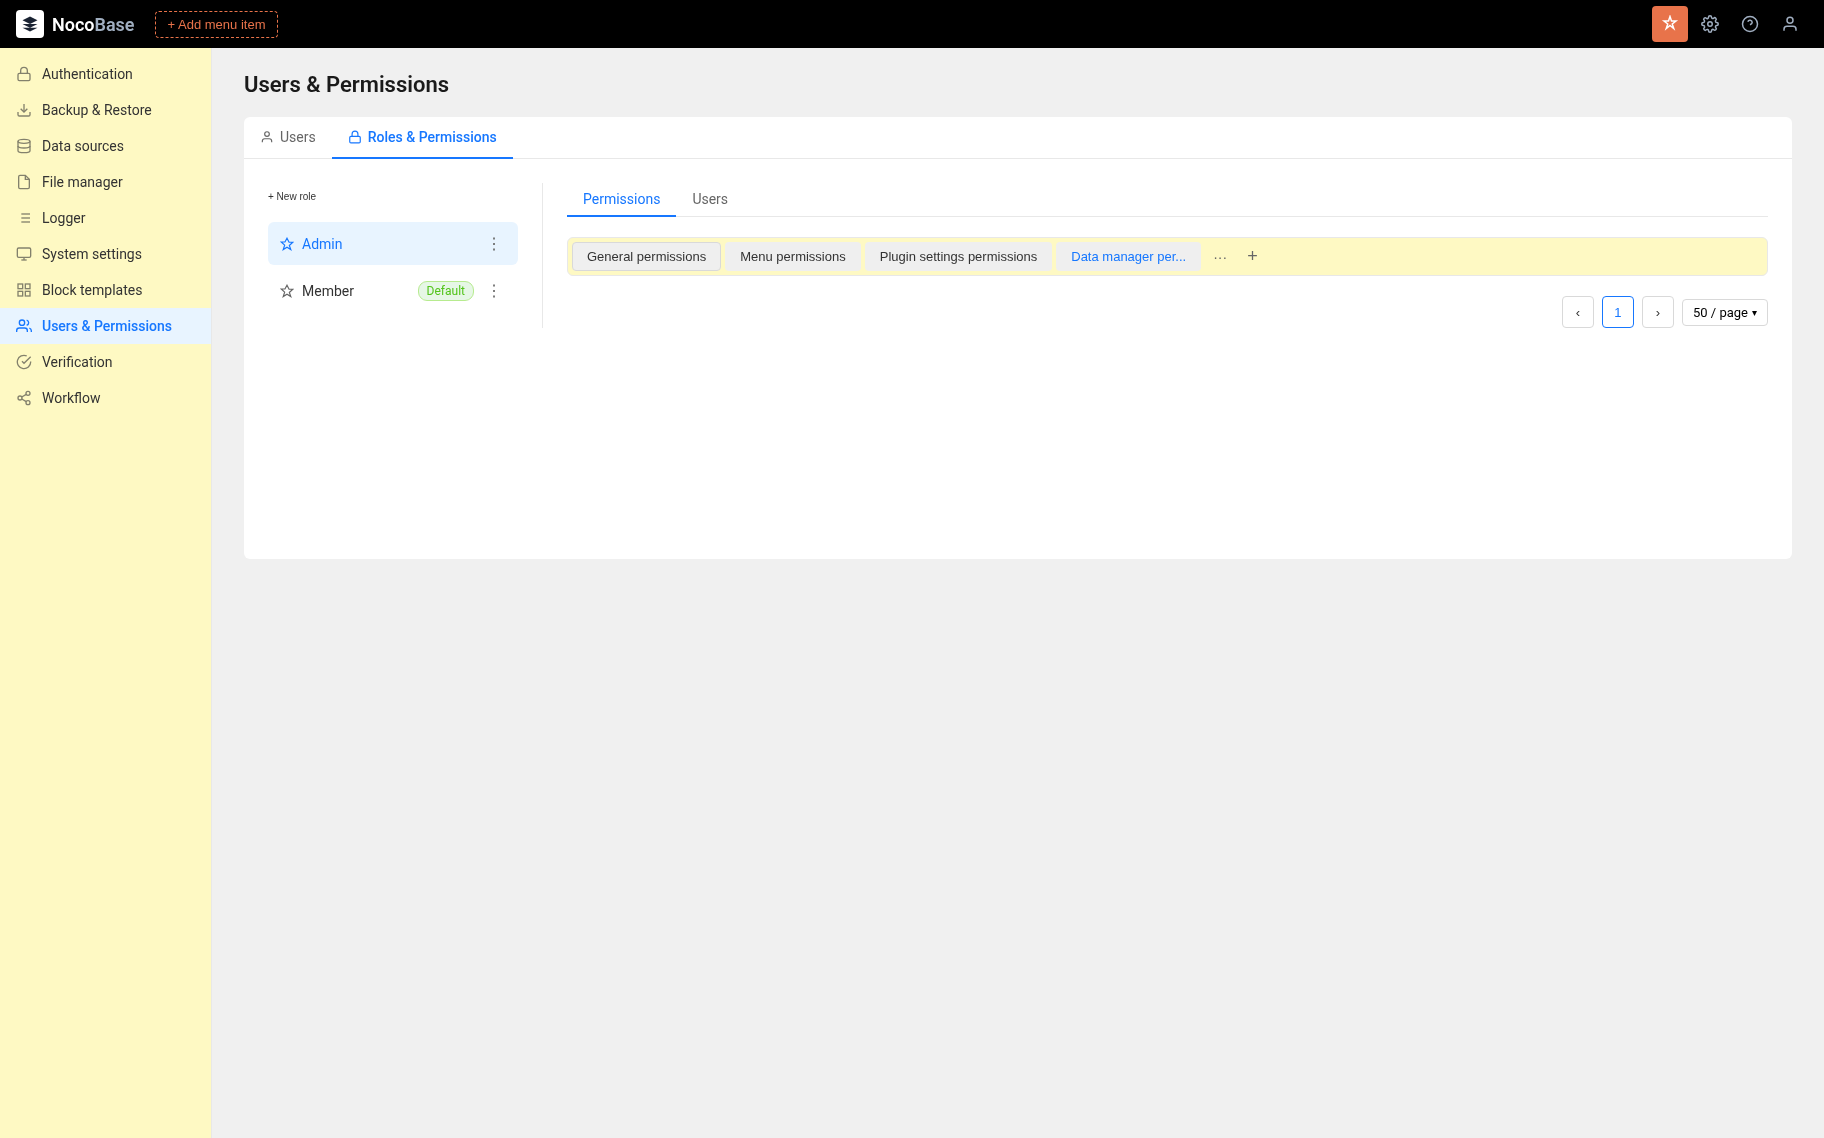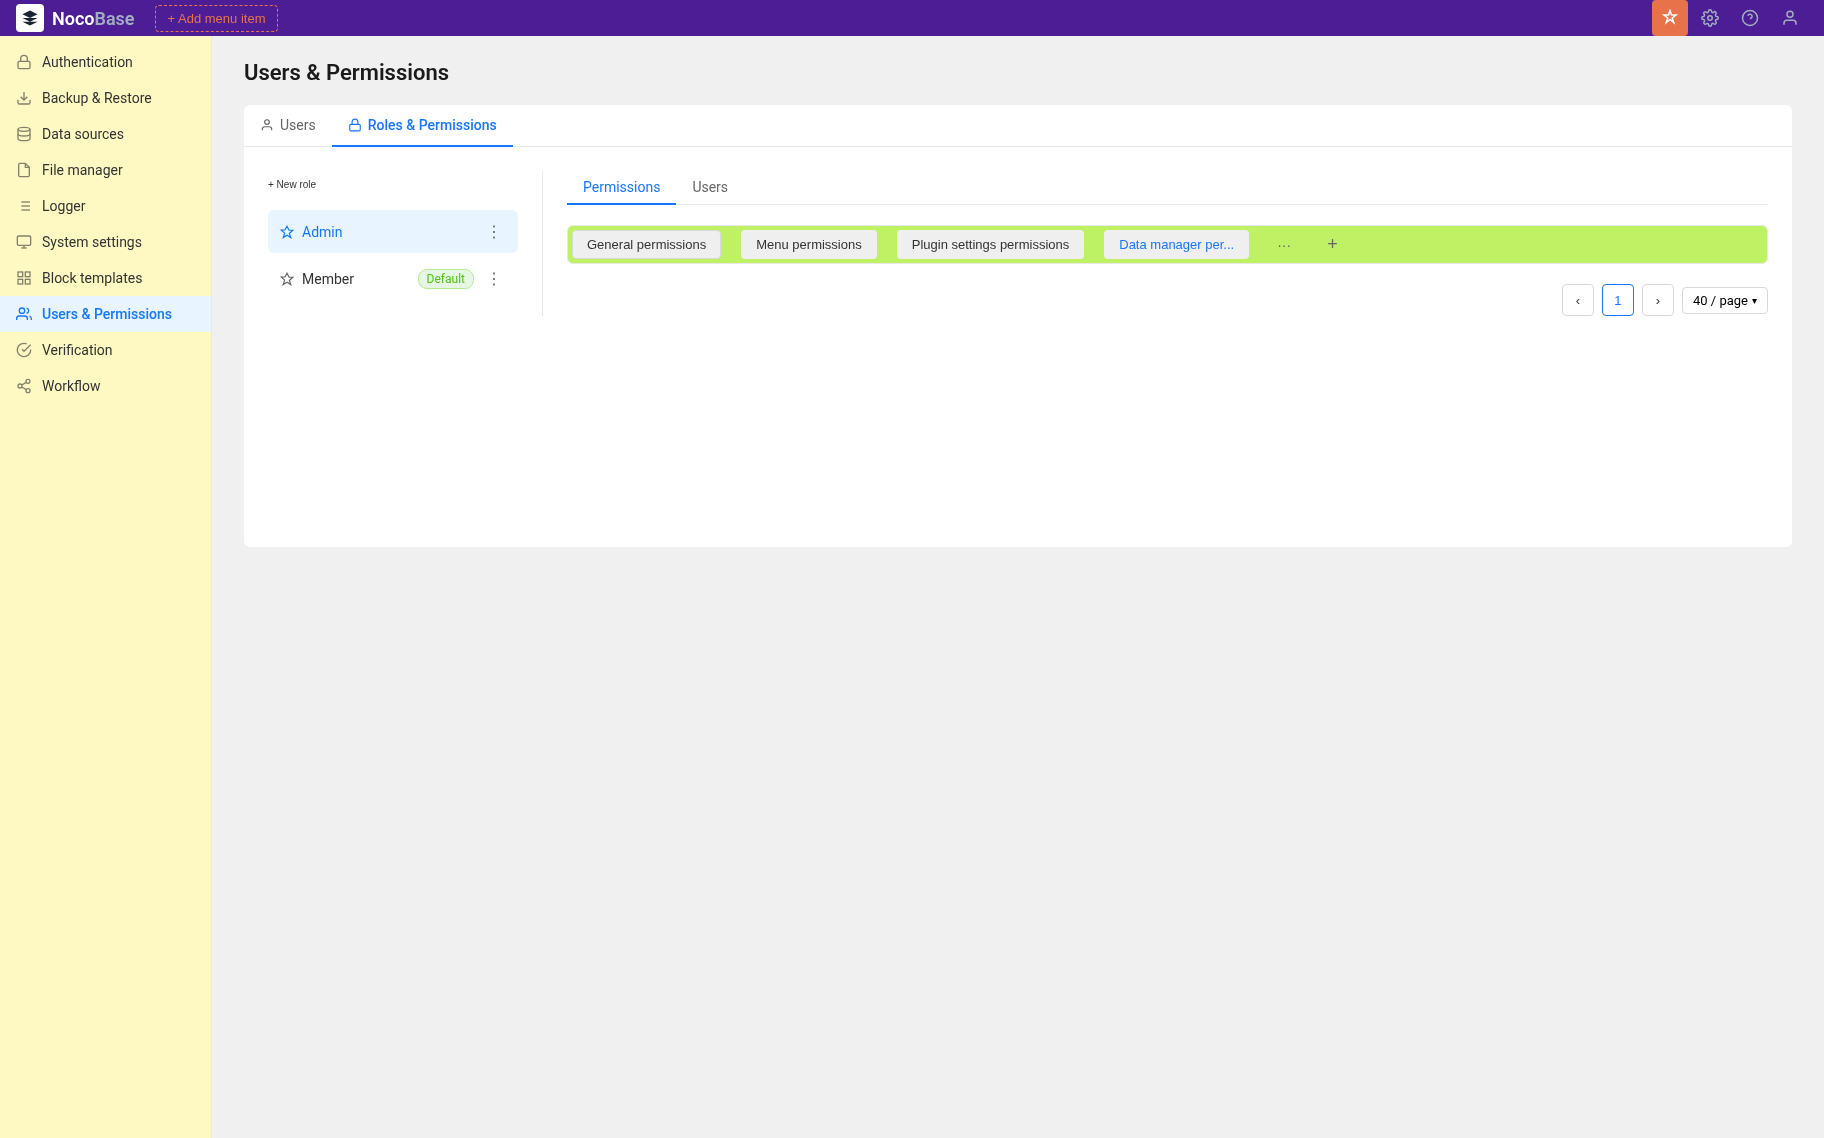--- a/index.html
+++ b/index.html
@@ -1,21 +1,21 @@
 <!DOCTYPE html>
 <html><head>
   <meta charset="utf-8">
   <style>
     * { box-sizing: border-box; margin: 0; padding: 0; }
     body { font-family: -apple-system, BlinkMacSystemFont, 'Segoe UI', Roboto, sans-serif; background: #f5f5f5; display: flex; flex-direction: column; height: 100vh; overflow: hidden; }
 
     
     .navbar {
-      background: #4c1d95;
-      height: 36px;
+      background: #000000;
+      height: 48px;
       display: flex;
       align-items: center;
       padding: 0 16px;
       gap: 12px;
       flex-shrink: 0;
     }
     .navbar-logo {
       display: flex;
       align-items: center;
       gap: 8px;
@@ -519,36 +519,36 @@
           </div>
         </div>
 
         <div class="permissions-section">
 
           <div class="permissions-tabs">
             <div class="perm-tab active">Permissions</div>
             <div class="perm-tab">Users</div>
           </div>
 
-          <div style="display:flex; align-items:center; gap:20px; margin-bottom:20px; border:1px solid #e8e8e8; border-radius:6px; padding:4px; background:#bef264; overflow:hidden;">
+          <div style="display:flex; align-items:center; gap:4px; margin-bottom:20px; border:1px solid #e8e8e8; border-radius:6px; padding:4px; background:#fef9c3; overflow:hidden;">
             <button class="perm-subtab" style="border:1px solid #d9d9d9;">General permissions</button>
             <button class="perm-subtab">Menu permissions</button>
             <button class="perm-subtab">Plugin settings permissions</button>
             <button class="perm-subtab" style="color:#1677ff;">Data manager per...</button>
             <button style="background:none;border:none;cursor:pointer;color:#666;font-size:14px;padding:4px 8px;">···</button>
             <button style="background:none;border:none;cursor:pointer;color:#666;font-size:18px;padding:4px 8px;">+</button>
           </div>
 
 
           <div class="pagination">
             <button class="page-btn">‹</button>
             <button class="page-btn active">1</button>
             <button class="page-btn">›</button>
             <div class="per-page-select">
-              <span>40 / page</span>
+              <span>50 / page</span>
               <span style="font-size:10px;">▾</span>
             </div>
           </div>
 
         </div>
       </div>
     </div>
 
   </div>
 </div>

